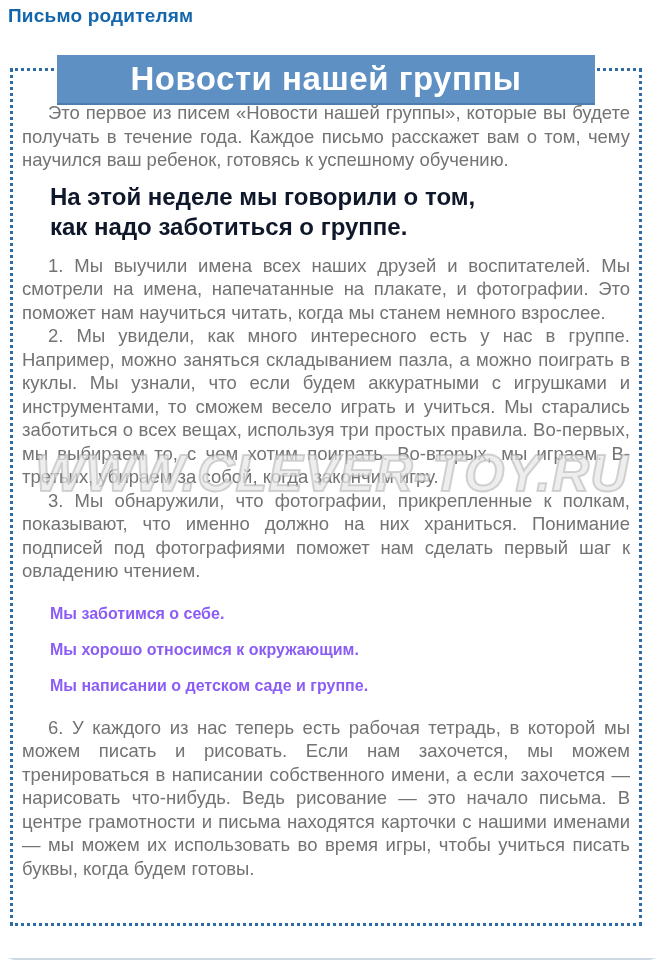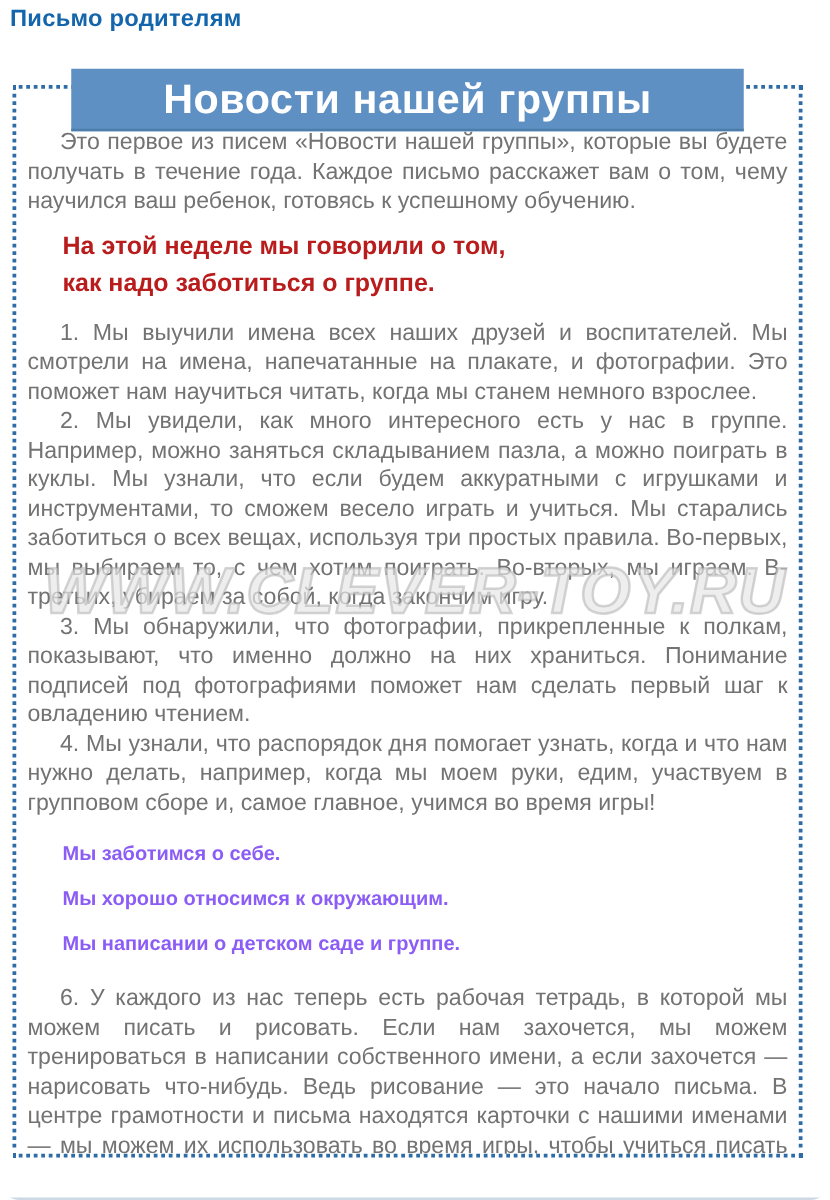--- a/index.html
+++ b/index.html
@@ -52,23 +52,23 @@
   }
   .body-par {
     margin: 0;
     font-size: 18.5px;
     line-height: 23.5px;
     color: #737373;
     text-indent: 26px;
     text-align: justify;
   }
   .week-heading {
-    color: #b91c1c;
+    color: #0f172a;
     font-weight: bold;
-    font-size: 20px;
+    font-size: 24px;
     line-height: 30px;
     padding-left: 28px;
     margin: 10px 0 12px 0;
   }
   .rules {
     color: #8b5cf6;
     font-weight: bold;
     font-size: 16px;
     line-height: 36px;
     padding-left: 28px;
@@ -129,21 +129,20 @@
       <span>На этой неделе мы говорили о том,</span><br>
       <span>как надо заботиться о группе.</span>
     </div>
 
     <p class="body-par">1. Мы выучили имена всех наших друзей и воспитателей. Мы смотрели на имена, напечатанные на плакате, и фотографии. Это поможет нам научиться читать, когда мы станем немного взрослее.</p>
 
     <p class="body-par">2. Мы увидели, как много интересного есть у нас в группе. Например, можно заняться складыванием пазла, а можно поиграть в куклы. Мы узнали, что если будем аккуратными с игрушками и инструментами, то сможем весело играть и учиться. Мы старались заботиться о всех вещах, используя три простых правила. Во-первых, мы выбираем то, с чем хотим поиграть. Во-вторых, мы играем. В-третьих, убираем за собой, когда закончим игру.</p>
 
     <p class="body-par">3. Мы обнаружили, что фотографии, прикрепленные к полкам, показывают, что именно должно на них храниться. Понимание подписей под фотографиями поможет нам сделать первый шаг к овладению чтением.</p>
 
-    <p class="body-par">4. Мы узнали, что распорядок дня помогает узнать, когда и что нам нужно делать, например, когда мы моем руки, едим, участвуем в групповом сборе и, самое главное, учимся во время игры!</p>
 
 
     <div class="rules">
       <span>Мы заботимся о себе.</span><br>
       <span>Мы хорошо относимся к окружающим.</span><br>
       <span>Мы написании о детском саде и группе.</span>
     </div>
 
     <p class="body-par">6. У каждого из нас теперь есть рабочая тетрадь, в которой мы можем писать и рисовать. Если нам захочется, мы можем тренироваться в написании собственного имени, а если захочется — нарисовать что-нибудь. Ведь рисование — это начало письма. В центре грамотности и письма находятся карточки с нашими именами — мы можем их использовать во время игры, чтобы учиться писать буквы, когда будем готовы.</p>
 

